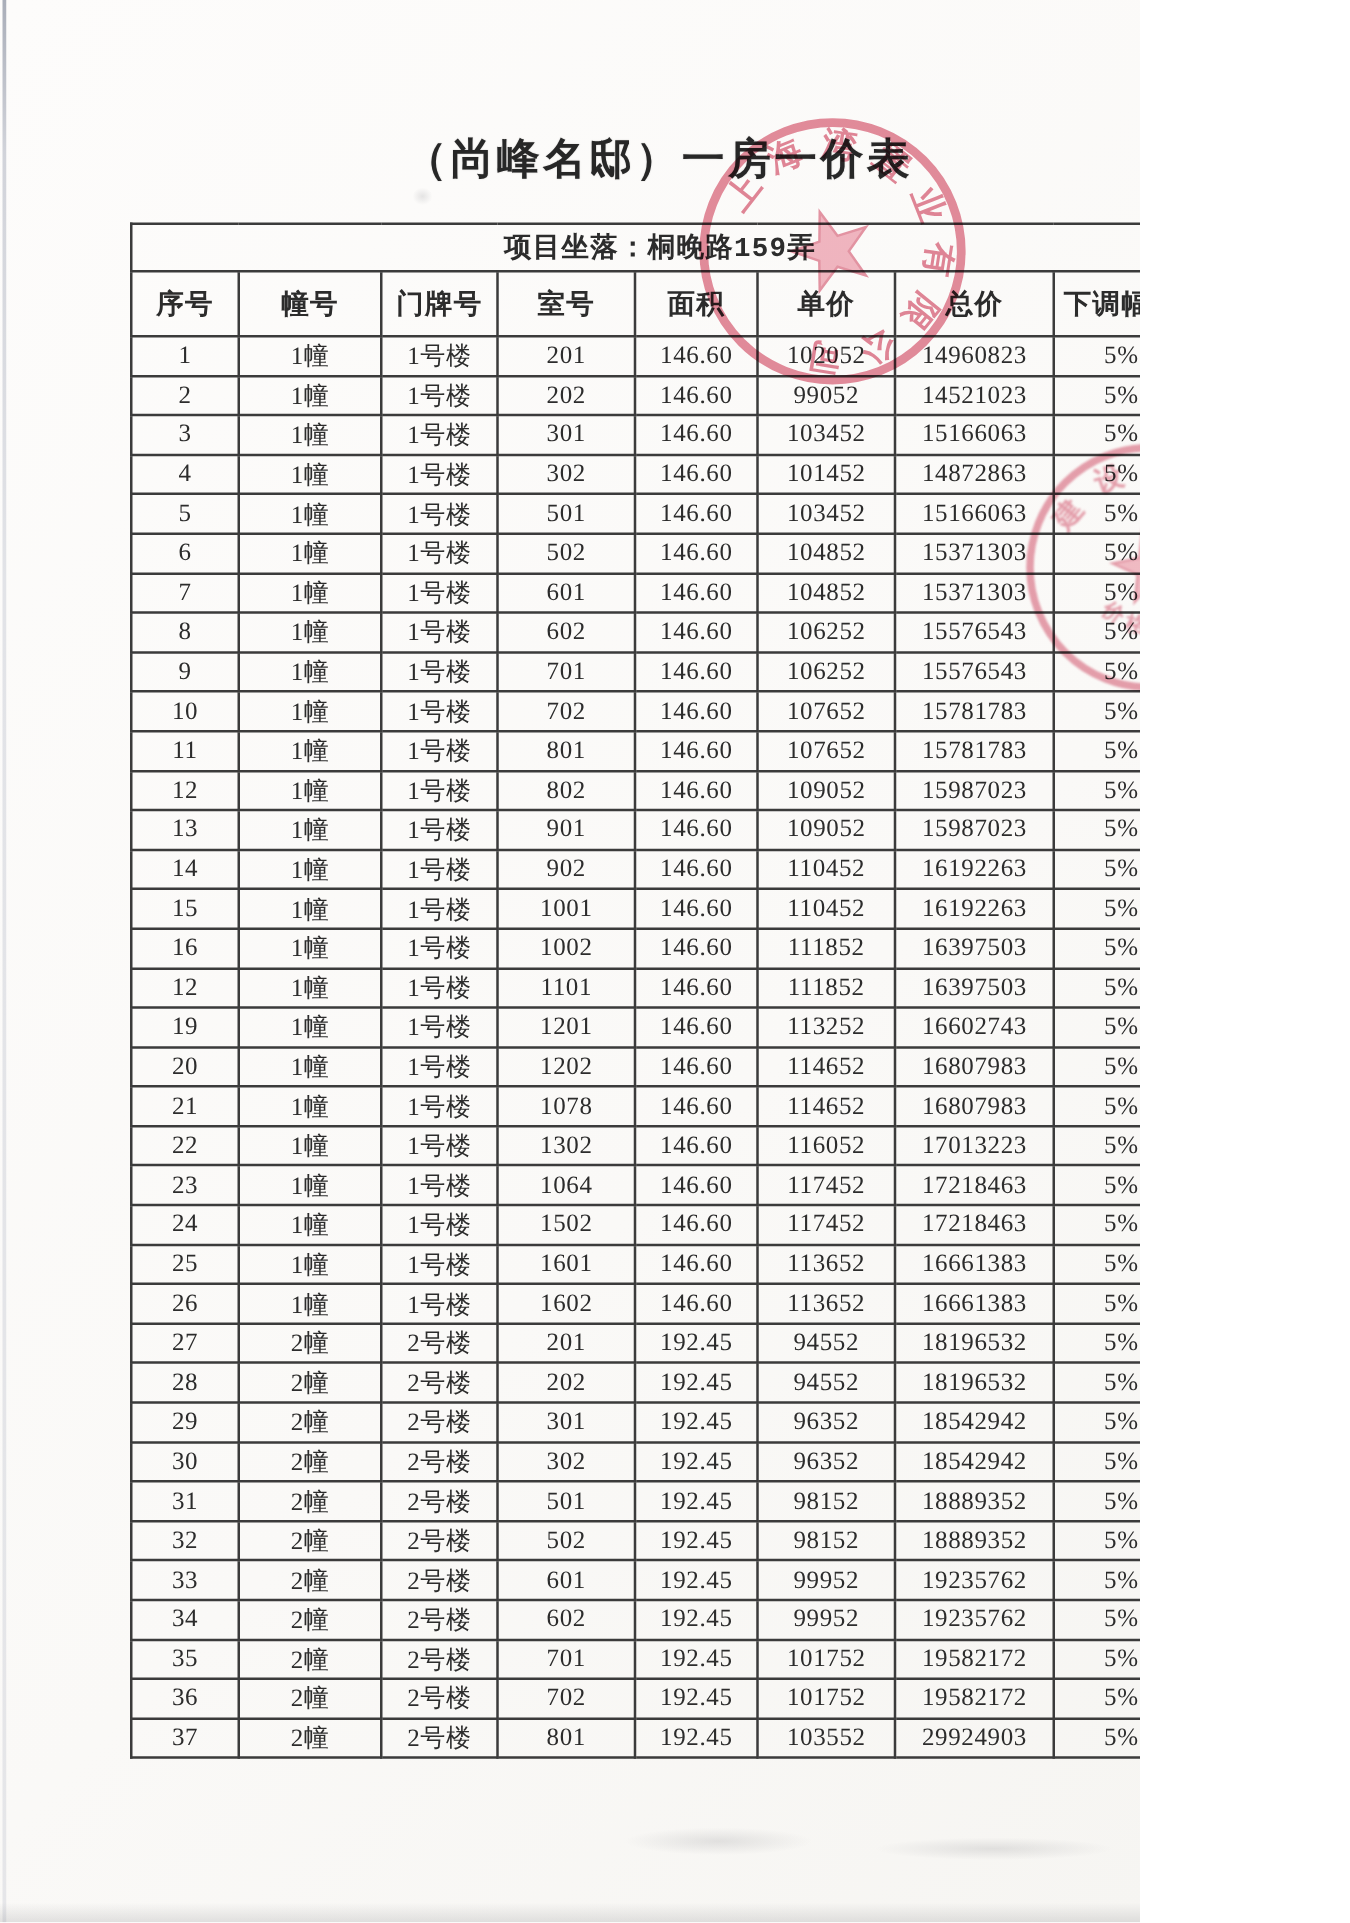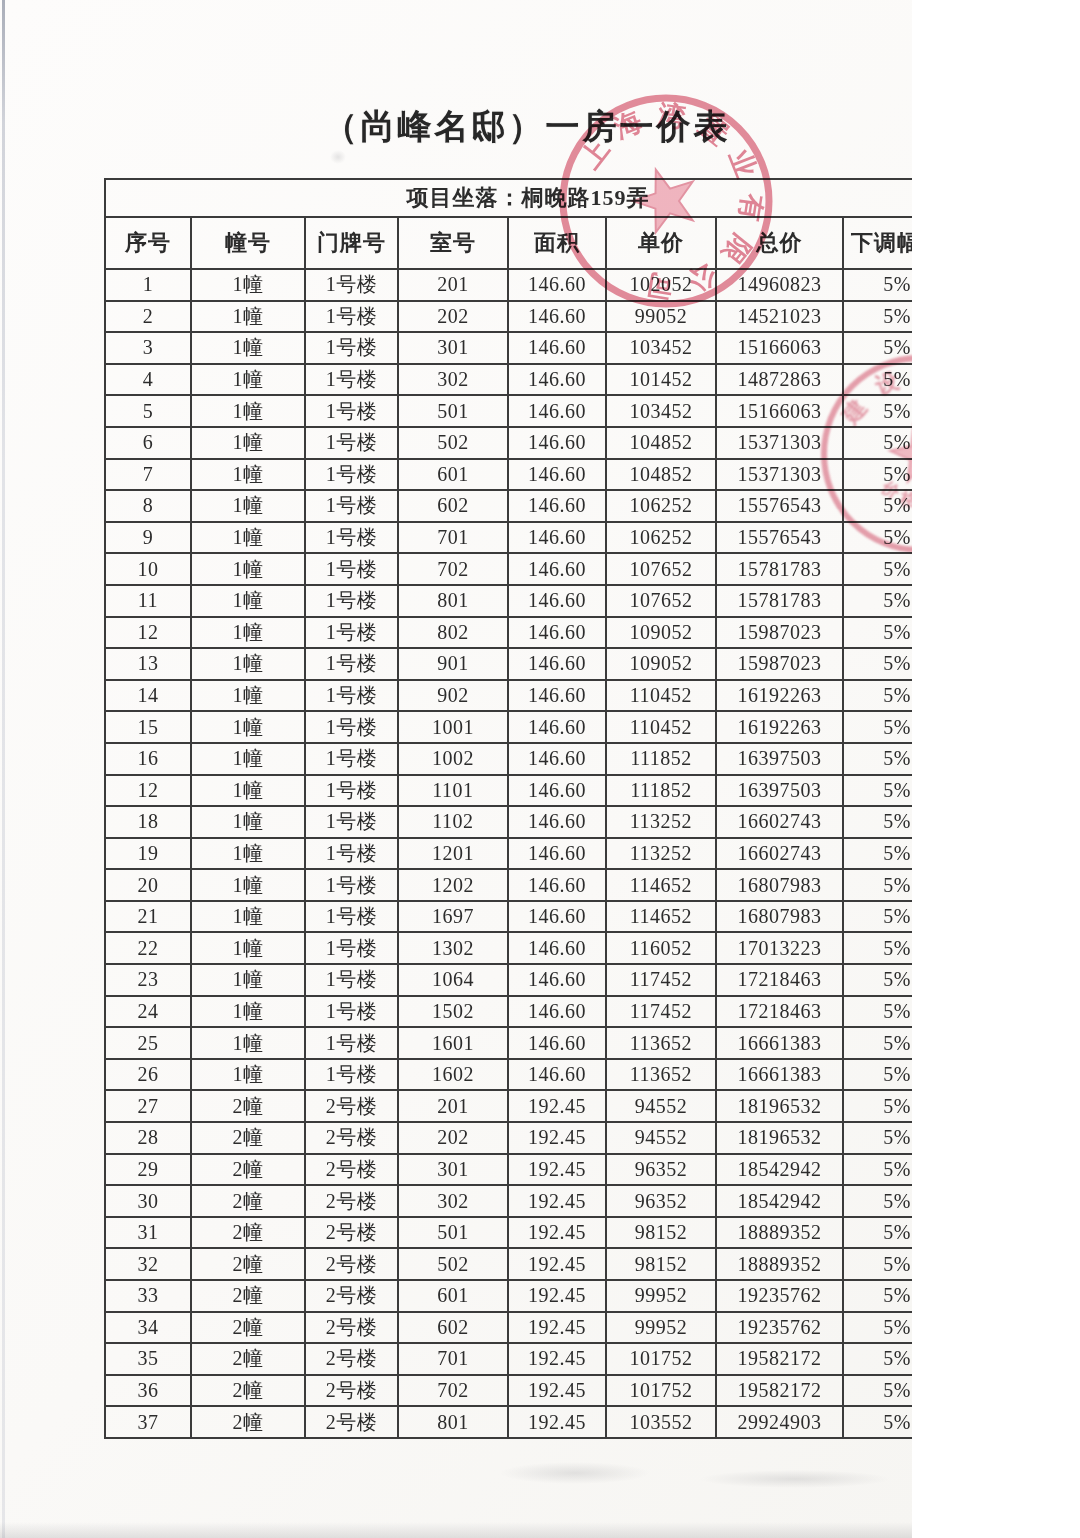--- a/index.html
+++ b/index.html
@@ -40,21 +40,21 @@
     border-collapse:collapse;
     table-layout:fixed;
   }
   .price-table th,.price-table td{
     border:2px solid #3b3b3b;
     text-align:center;
     vertical-align:middle;
     padding:0;
     color:#2c2c2c;
   }
-  .caption-row{height:38px;}
+  .caption-row{height:38px;font-family:Liberation Mono, monospace;}
   .caption-row th{
     font-size:22px;font-weight:700;letter-spacing:1px;
   }
   .header-row{height:52px;}
   .header-row th{
     font-size:22px;font-weight:700;letter-spacing:1px;
   }
   .price-table tbody tr{height:31.6px;}
   .price-table tbody td{
     font-size:20px;
@@ -291,54 +291,44 @@
           <td>12</td>
           <td>1幢</td>
           <td>1号楼</td>
           <td>1101</td>
           <td>146.60</td>
           <td>111852</td>
           <td>16397503</td>
           <td>5%</td>
         </tr>
         <tr>
-          <td>18</td>
-          <td>1幢</td>
-          <td>1号楼</td>
-          <td>1102</td>
+          <td>19</td>
+          <td>1幢</td>
+          <td>1号楼</td>
+          <td>1201</td>
           <td>146.60</td>
           <td>113252</td>
           <td>16602743</td>
           <td>5%</td>
         </tr>
         <tr>
-          <td>19</td>
-          <td>1幢</td>
-          <td>1号楼</td>
-          <td>1201</td>
-          <td>146.60</td>
-          <td>113252</td>
-          <td>16602743</td>
-          <td>5%</td>
-        </tr>
-        <tr>
           <td>20</td>
           <td>1幢</td>
           <td>1号楼</td>
           <td>1202</td>
           <td>146.60</td>
           <td>114652</td>
           <td>16807983</td>
           <td>5%</td>
         </tr>
         <tr>
           <td>21</td>
           <td>1幢</td>
           <td>1号楼</td>
-          <td>1697</td>
+          <td>1078</td>
           <td>146.60</td>
           <td>114652</td>
           <td>16807983</td>
           <td>5%</td>
         </tr>
         <tr>
           <td>22</td>
           <td>1幢</td>
           <td>1号楼</td>
           <td>1302</td>

